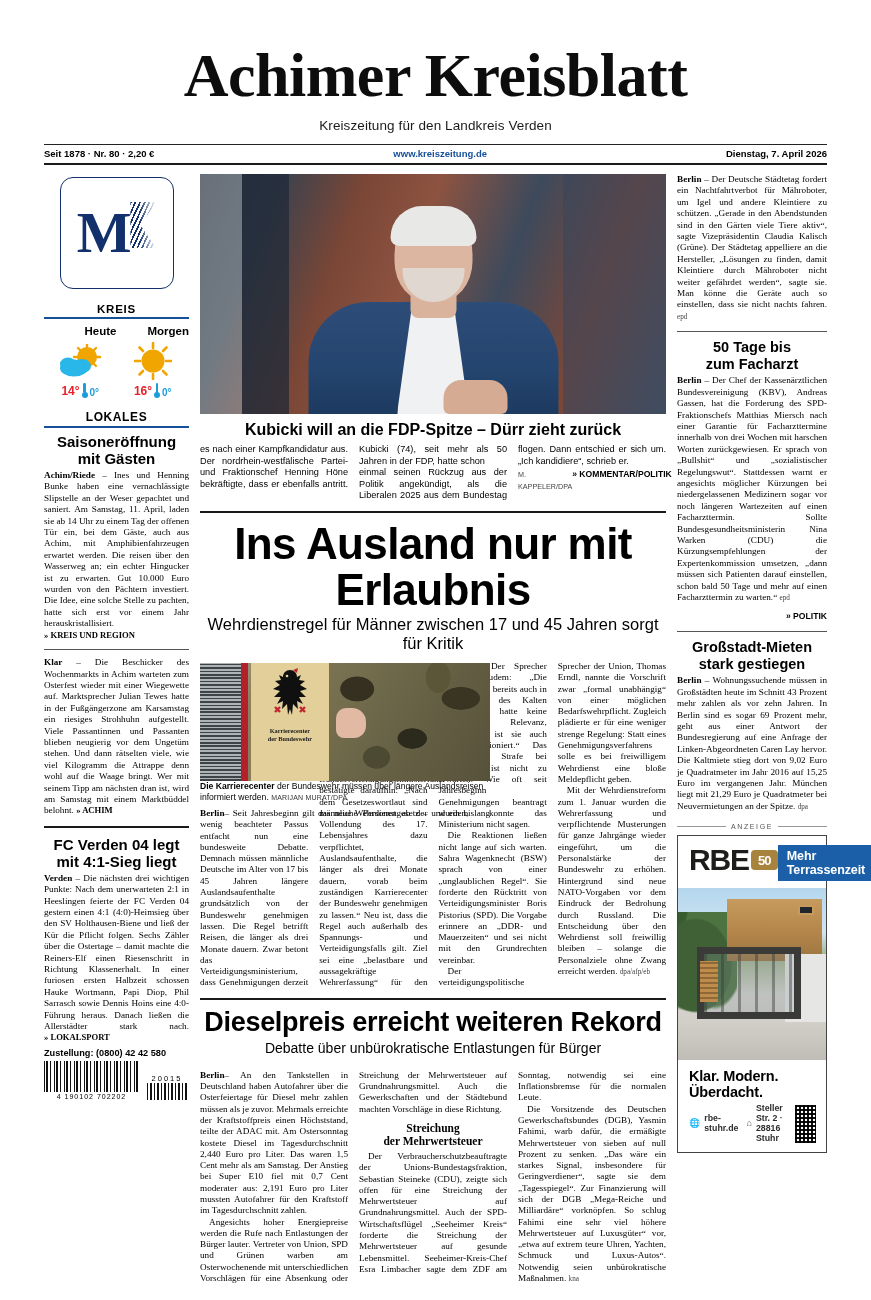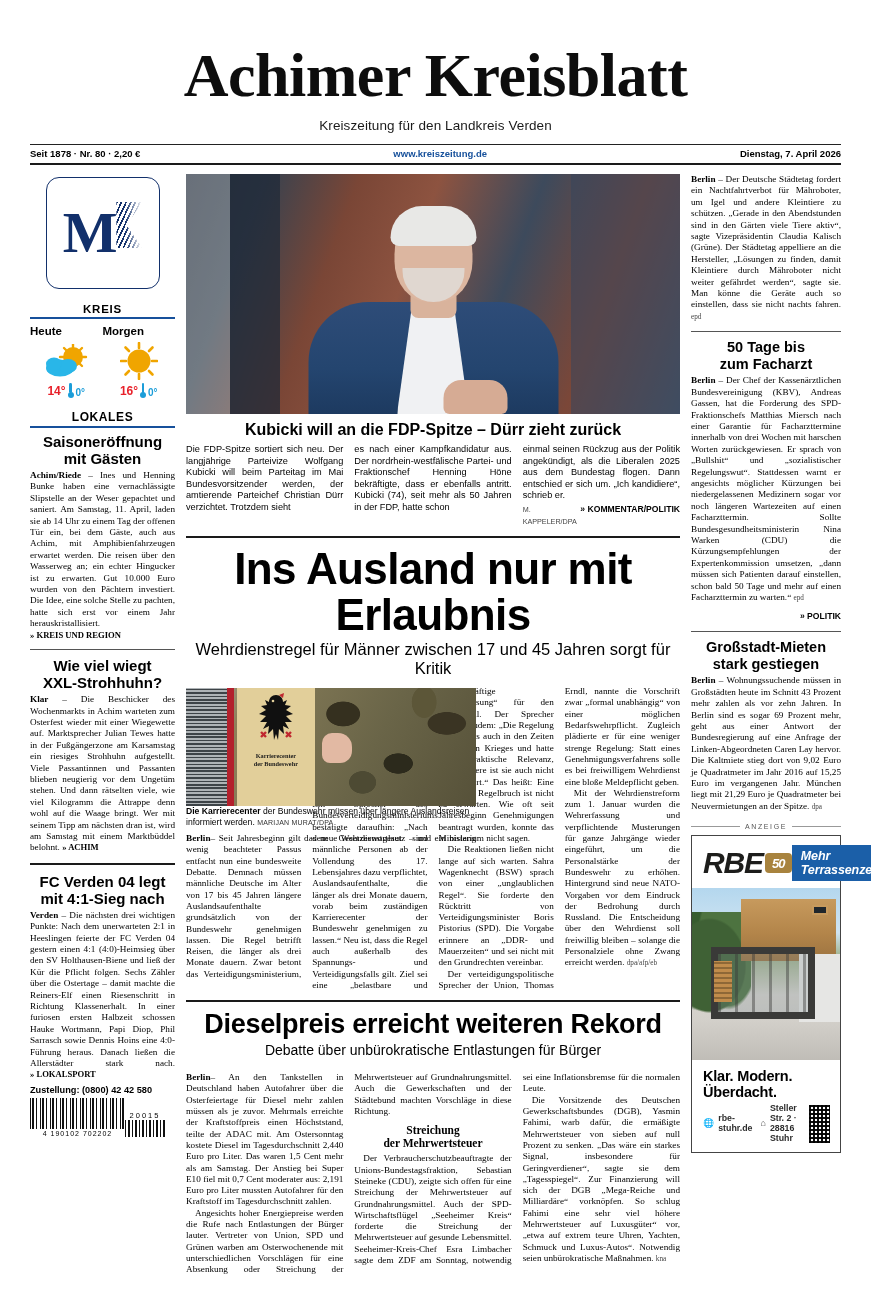--- a/index.html
+++ b/index.html
@@ -4,21 +4,21 @@
 <title>Achimer Kreisblatt</title>
 <style>
   * { box-sizing: border-box; margin: 0; padding: 0; }
   html, body {
     width: 871px; height: 1300px;
     background: #ffffff;
     font-family: "Liberation Sans", sans-serif;
     color: #000;
     overflow: hidden;
   }
-  .page { position: relative; width: 871px; height: 1100px; padding: 0 30px; }
+  .page { position: relative; width: 871px; height: 1100px; padding: 0 44px; }
 
   
   .masthead { text-align: center; padding-top: 44px; }
   .masthead-title {
     font-family: "Liberation Serif", serif;
     font-weight: 700;
     font-size: 62px;
     letter-spacing: -0.5px;
     line-height: 1;
     color: #0d0d0d;
@@ -96,21 +96,21 @@
     mask-image: linear-gradient(to right, #000 0%, #000 35%, transparent 100%);
     clip-path: polygon(0 0, 100% 0, 38% 50%, 100% 100%, 0 100%);
   }
 
   
   .wx-tag {
     text-align: center; font-size: 11.5px; font-weight: 700; letter-spacing: 0.8px;
     margin-top: 14px; padding-bottom: 2px; border-bottom: 2.2px solid #16509b;
   }
   .wx-row { display: flex; margin-top: 6px; }
-  .wx-cell { flex: 1; text-align: left; }
+  .wx-cell { flex: 1; text-align: right; }
   .wx-day { font-size: 11.5px; font-weight: 700; margin-bottom: 3px; }
   .wx-icon { height: 42px; display: flex; align-items: center; justify-content: center; }
   .wx-temps {
     display: flex; align-items: flex-end; justify-content: center;
     gap: 1px; font-size: 12px; font-weight: 700; margin-top: 1px;
   }
   .t-hi { color: #e8202a; }
   .t-lo { color: #1b9dd9; font-size: 10px; }
   .thermo {
     width: 6px; height: 15px; position: relative; margin: 0 1px;
@@ -251,23 +251,22 @@
   .anzeige-tag {
     display: flex; align-items: center; gap: 5px;
     font-size: 7px; letter-spacing: 1.6px; color: #555;
     margin-bottom: 5px; font-weight: 400;
   }
   .anzeige-tag::before, .anzeige-tag::after {
     content: ""; flex: 1; border-top: 1px solid #999;
   }
   .ad-box { border: 1px solid #444; background: #fff; }
   .ad-head {
-    display: flex; align-items: center; justify-content: space-between;
+    display: flex; align-items: flex-start; justify-content: space-between;
     padding: 9px 10px 7px 11px;
-    font-style: italic;
   }
   .ad-logo { display: flex; align-items: center; }
   .ad-logo-text {
     font-size: 30px; font-weight: 700; letter-spacing: -1.2px; color: #1d1d1b;
     line-height: 1;
   }
   .ad-logo-badge {
     width: 27px; height: 20px; background: #a8833e; color: #fff;
     border-radius: 4px; font-size: 13px; font-weight: 700;
     display: flex; align-items: center; justify-content: center;
@@ -330,21 +329,21 @@
     width: 38px; height: 38px;
     background-image:
       repeating-linear-gradient(0deg,#111 0 2px, transparent 2px 4px),
       repeating-linear-gradient(90deg,#111 0 2px, transparent 2px 4px);
     background-color: #fff;
     background-blend-mode: multiply;
   }
 
   
   .zustell { font-size: 9.2px; font-weight: 700; margin-top: 4px; }
-  .barcode-row { display: flex; align-items: flex-end; margin-top: 3px; }
+  .barcode-row { display: flex; align-items: flex-end; gap: 8px; margin-top: 3px; }
   .barcode {
     height: 31px; width: 95px;
     background: repeating-linear-gradient(90deg,#111 0 1px,#fff 1px 2px,#111 2px 4px,#fff 4px 6px,#111 6px 7px,#fff 7px 10px);
   }
   .barcode-num { font-size: 7px; letter-spacing: 1px; text-align: center; margin-top: 1px; }
   .barcode-sm { height: 17px; width: 40px;
     background: repeating-linear-gradient(90deg,#111 0 1px,#fff 1px 3px,#111 3px 5px,#fff 5px 7px); }
   .barcode-sm-num { font-size: 7.5px; letter-spacing: 2px; text-align: center; }
 </style>
 </head>
@@ -437,37 +436,33 @@
         <p class="body-serif">
           <span class="dateline">Achim/Riede</span>
           <span>– Ines und Henning Bunke haben eine vernachlässigte Slipstelle an der Weser gepachtet und saniert. Am Samstag, 11. April, laden sie ab 14 Uhr zu einem Tag der offenen Tür ein, bei dem Gäste, auch aus Achim, mit Amphibienfahrzeugen erwartet werden. Die reisen über den Wasserweg an; ein echter Hingucker ist zu erwarten. Gut 10.000 Euro wurden von den Pächtern investiert. Die Idee, eine solche Stelle zu pachten, hatte sich erst vor einem Jahr herauskristallisiert.</span>
           <span class="ref">» KREIS UND REGION</span>
         </p>
       </article>
 
       <div class="rule-thin"></div>
 
       <article>
-        <div class="hl-sm">
-          <span>Wie viel wiegt</span><br>
-          <span>XXL-Strohhuhn?</span>
-        </div>
         <p class="body-serif">
           <span class="dateline">Klar</span>
           <span>– Die Beschicker des Wochenmarkts in Achim warteten zum Osterfest wieder mit einer Wiegewette auf. Marktsprecher Julian Tewes hatte in der Fußgängerzone am Karsamstag ein riesiges Strohhuhn aufgestellt. Viele Passantinnen und Passanten blieben neugierig vor dem Ungetüm stehen. Und dann rätselten viele, wie viel Kilogramm die Attrappe denn wohl auf die Waage bringt. Wer mit seinem Tipp am nächsten dran ist, wird am Samstag mit einem Marktbüddel belohnt.</span>
           <span class="ref">» ACHIM</span>
         </p>
       </article>
 
       <div class="rule-thick"></div>
 
       <article>
         <div class="hl-sm">
           <span>FC Verden 04 legt</span><br>
-          <span>mit 4:1-Sieg nach</span>
+          <span>mit 4:1-Sieg liegt</span>
         </div>
         <p class="body-serif">
           <span class="dateline">Verden</span>
           <span>– Die nächsten drei wichtigen Punkte: Nach dem unerwarteten 2:1 in Heeslingen feierte der FC Verden 04 gestern einen 4:1 (4:0)-Heimsieg über den SV Holthausen-Biene und ließ der Kür die Pflicht folgen. Sechs Zähler über die Ostertage – damit machte die Reiners-Elf einen Riesenschritt in Richtung Klassenerhalt. In einer furiosen ersten Halbzeit schossen Hauke Wortmann, Papi Diop, Phil Sarrasch sowie Dennis Hoins eine 4:0-Führung heraus. Danach ließen die Allerstädter stark nach.</span>
           <span class="ref">» LOKALSPORT</span>
         </p>
       </article>
 
       <div class="zustell">Zustellung: (0800) 42 42 580</div>
       <div class="barcode-row">
@@ -495,21 +490,20 @@
           <div class="kb-neck"></div>
           <div class="kb-head"></div>
           <div class="kb-beard"></div>
           <div class="kb-hair"></div>
         </div>
       </figure>
 
       <article>
         <div class="top-hl">Kubicki will an die FDP-Spitze – Dürr zieht zurück</div>
         <div class="cols-3">
-          <p class="body-sans">Die FDP-Spitze sortiert sich neu. Der langjährige Parteivize Wolfgang Kubicki will beim Parteitag im Mai Bundesvorsitzender werden, der amtierende Parteichef Christian Dürr verzichtet. Trotzdem sieht</p>
           <p class="body-sans">es nach einer Kampfkandidatur aus. Der nordrhein-westfälische Partei- und Fraktionschef Henning Höne bekräftigte, dass er ebenfalls antritt. Kubicki (74), seit mehr als 50 Jahren in der FDP, hatte schon</p>
           <p class="body-sans">
             <span>einmal seinen Rückzug aus der Politik angekündigt, als die Liberalen 2025 aus dem Bundestag flogen. Dann entschied er sich um. „Ich kandidiere“, schrieb er.</span>
             <span style="display:flex;justify-content:space-between;align-items:baseline;margin-top:2px">
               <span class="credit">M. KAPPELER/DPA</span>
               <span class="ref">» KOMMENTAR/POLITIK</span>
             </span>
           </p>
         </div>
       </article>

